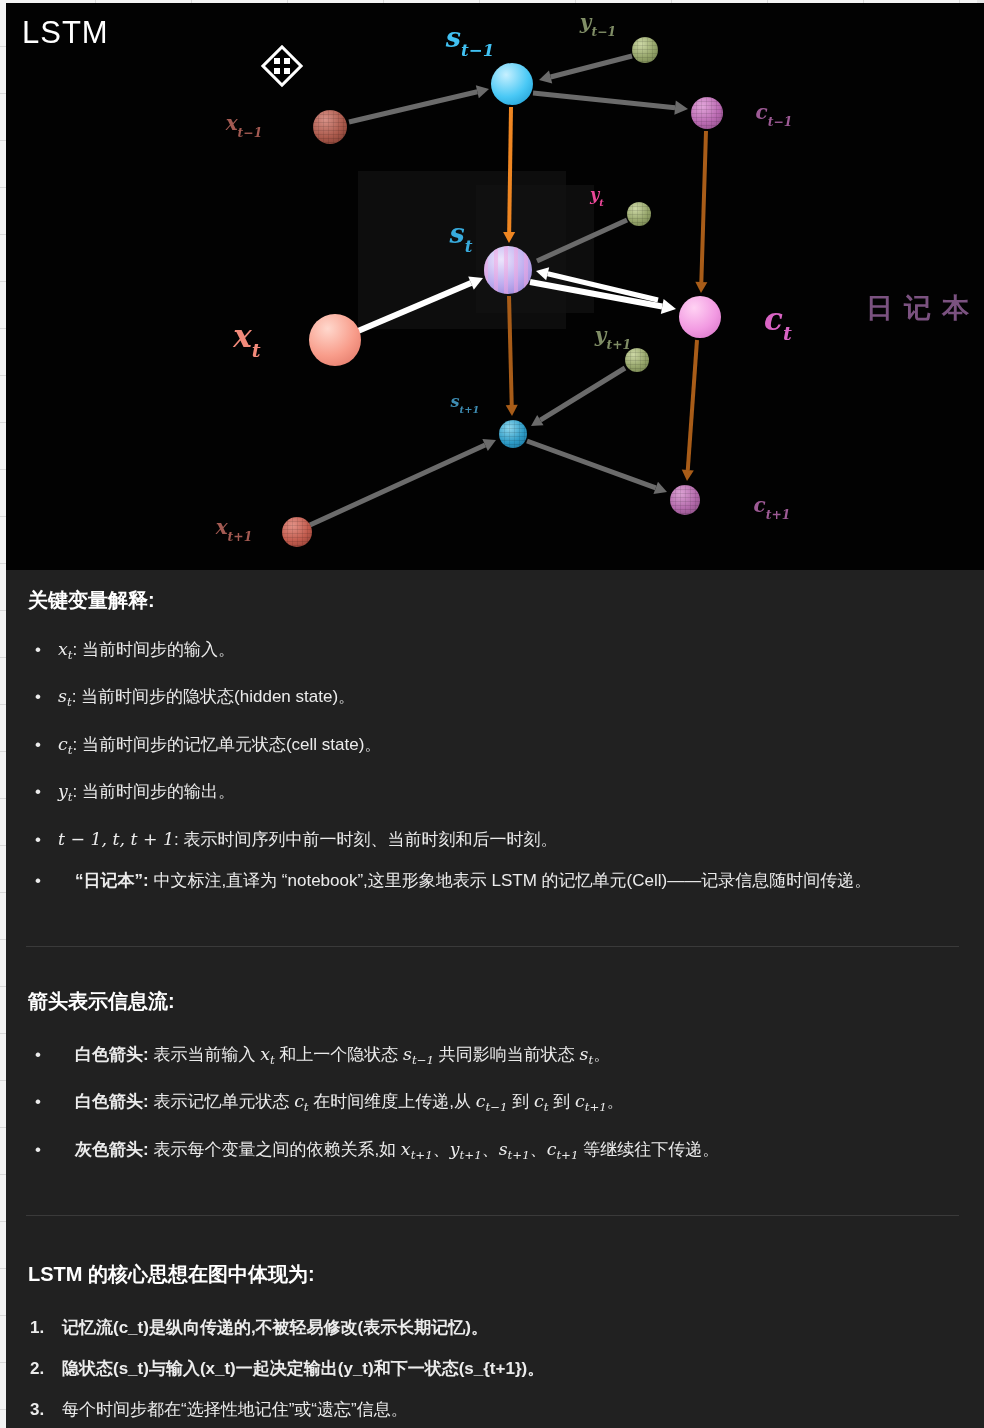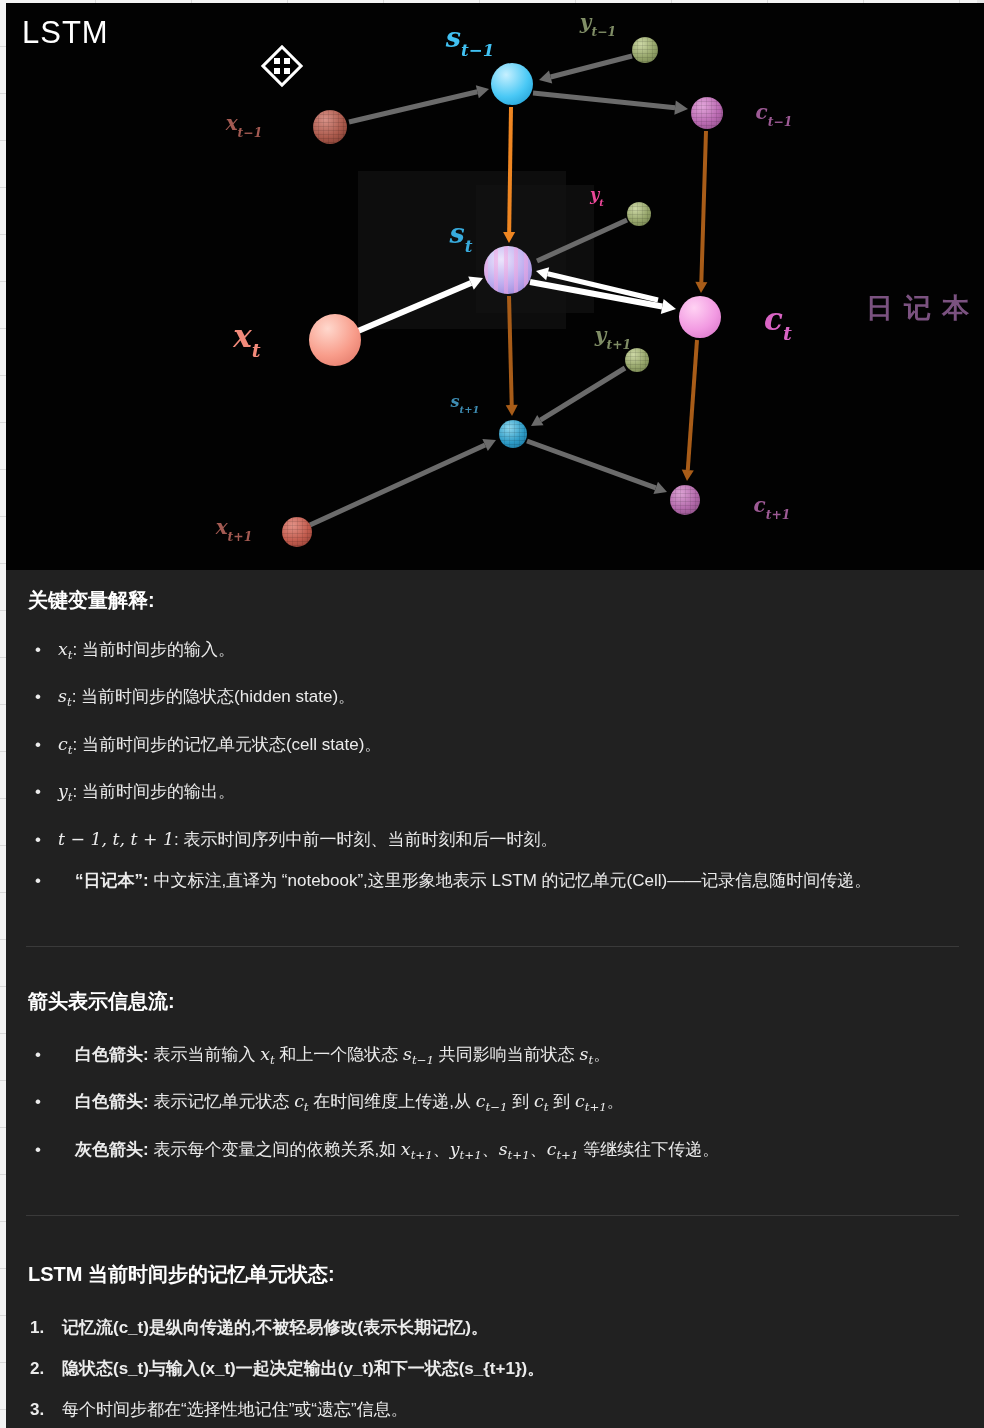--- a/index.html
+++ b/index.html
@@ -170,21 +170,21 @@
         <div class="sec" style="padding-top: 40px;">
           <h2>箭头表示信息流:</h2>
           <ul style="margin-top: 26px;">
             <li><span class="bullet">•</span><span class="lead">白色箭头:</span> 表示当前输入 <span class="m">x<sub>t</sub></span> 和上一个隐状态 <span class="m">s<sub>t−1</sub></span> 共同影响当前状态 <span class="m">s<sub>t</sub></span>。</li>
             <li><span class="bullet">•</span><span class="lead">白色箭头:</span> 表示记忆单元状态 <span class="m">c<sub>t</sub></span> 在时间维度上传递,从 <span class="m">c<sub>t−1</sub></span> 到 <span class="m">c<sub>t</sub></span> 到 <span class="m">c<sub>t+1</sub></span>。</li>
             <li><span class="bullet">•</span><span class="lead">灰色箭头:</span> 表示每个变量之间的依赖关系,如 <span class="m">x<sub>t+1</sub></span>、<span class="m">y<sub>t+1</sub></span>、<span class="m">s<sub>t+1</sub></span>、<span class="m">c<sub>t+1</sub></span> 等继续往下传递。</li>
           </ul>
         </div>
         <div class="hr" style="margin-top: 46px;"></div>
         <div class="sec" style="padding-top: 44px;">
-          <h2>LSTM 当前时间步的记忆单元状态:</h2>
+          <h2>LSTM 的核心思想在图中体现为:</h2>
           <ol style="margin-top: 26px;">
             <li class="b1" style="padding-left: 34px;"><span class="num">1.</span>记忆流(c_t)是纵向传递的,不被轻易修改(表示长期记忆)。</li>
             <li class="b1" style="padding-left: 34px;"><span class="num">2.</span>隐状态(s_t)与输入(x_t)一起决定输出(y_t)和下一状态(s_{t+1})。</li>
             <li style="padding-left: 34px;"><span class="num">3.</span>每个时间步都在“选择性地记住”或“遗忘”信息。</li>
           </ol>
         </div>
       </div>
   </div>
 </div>
 

